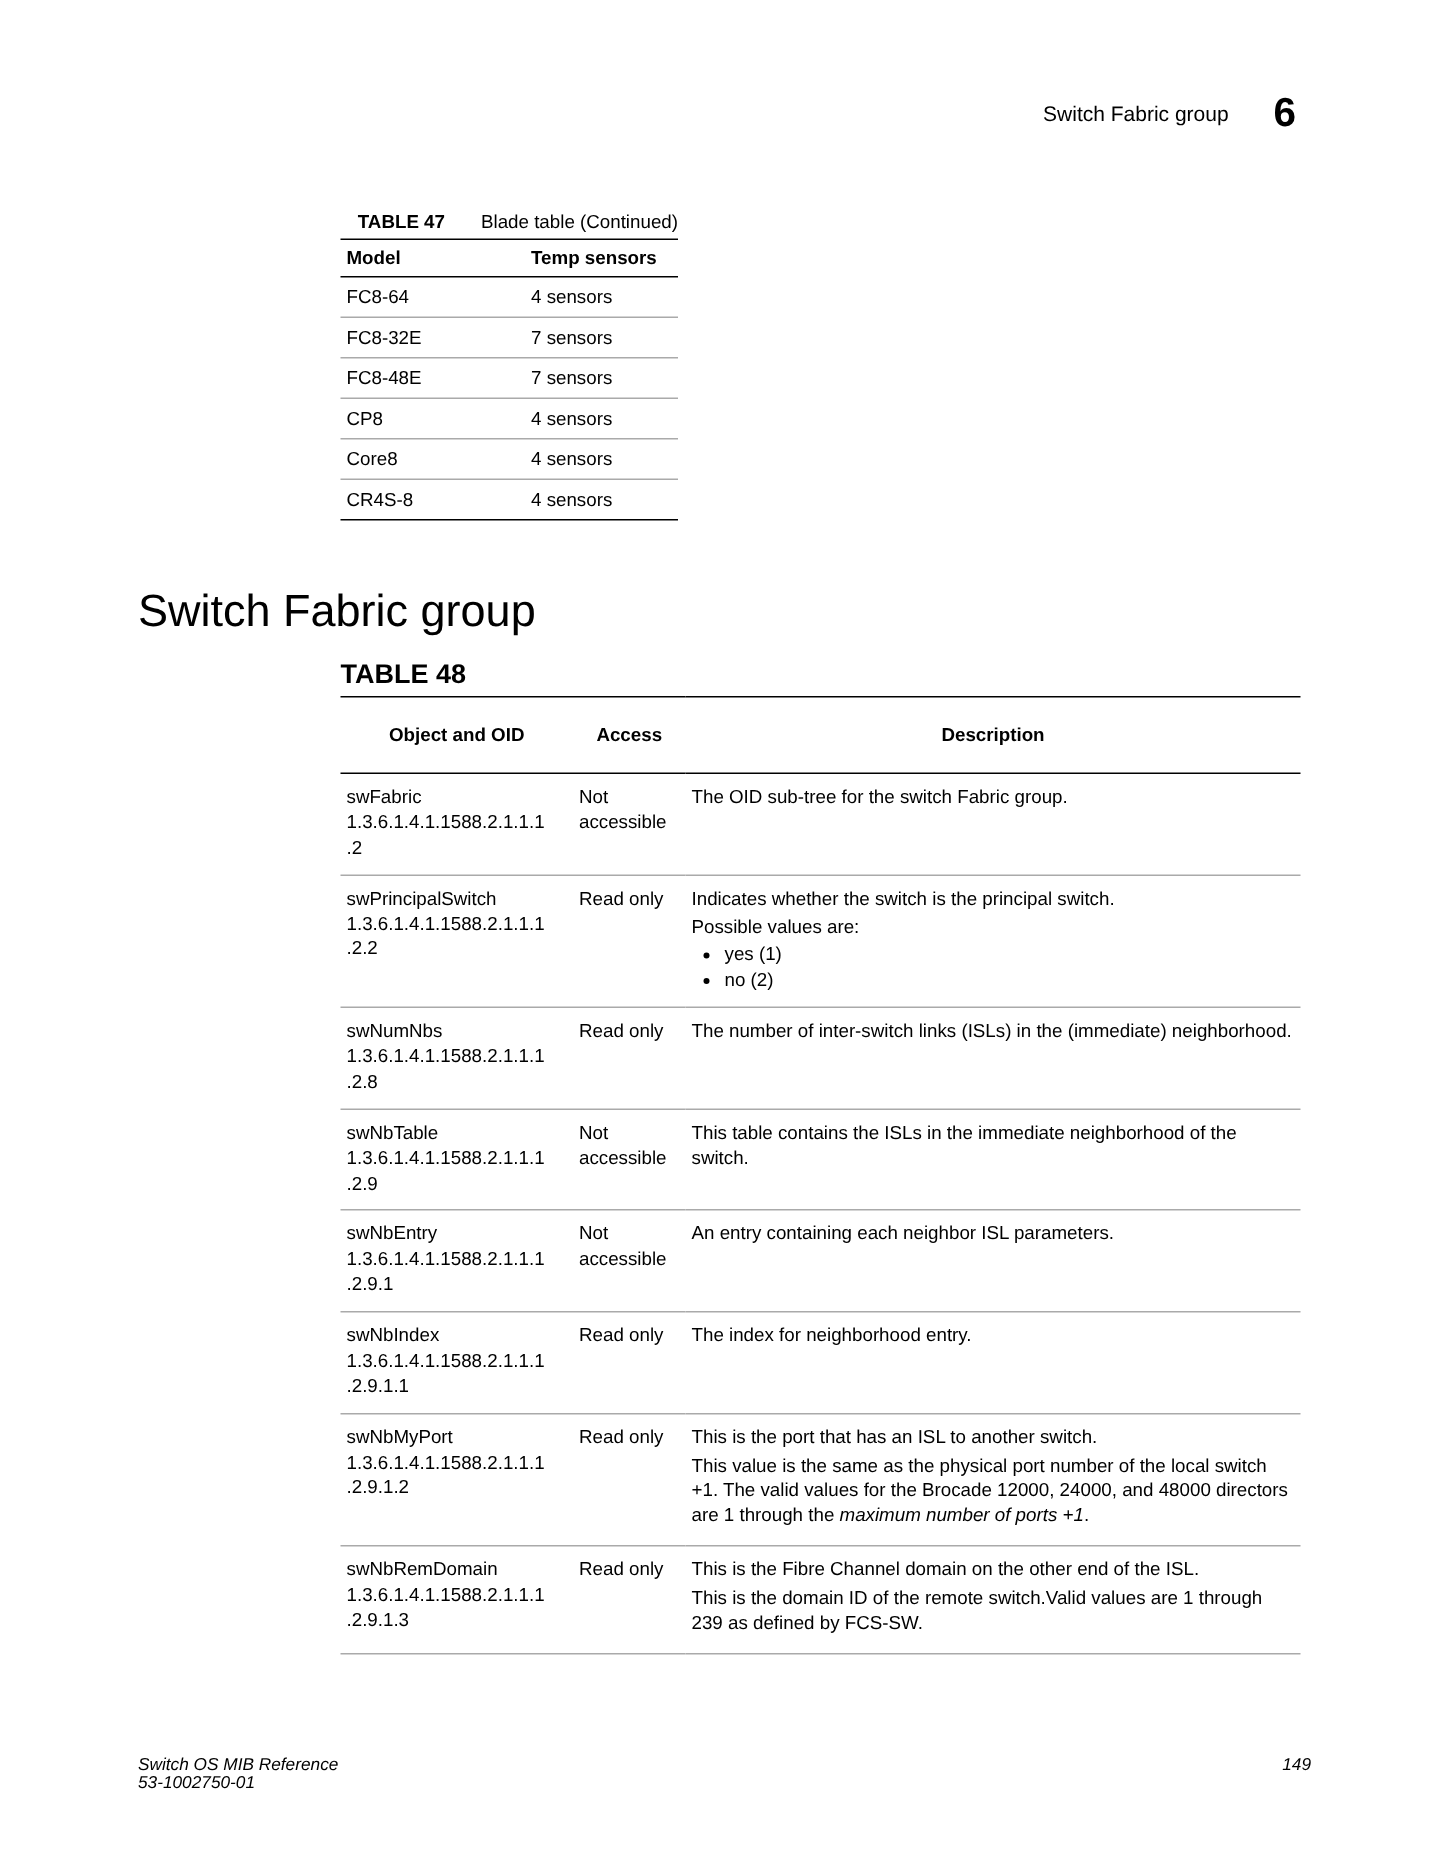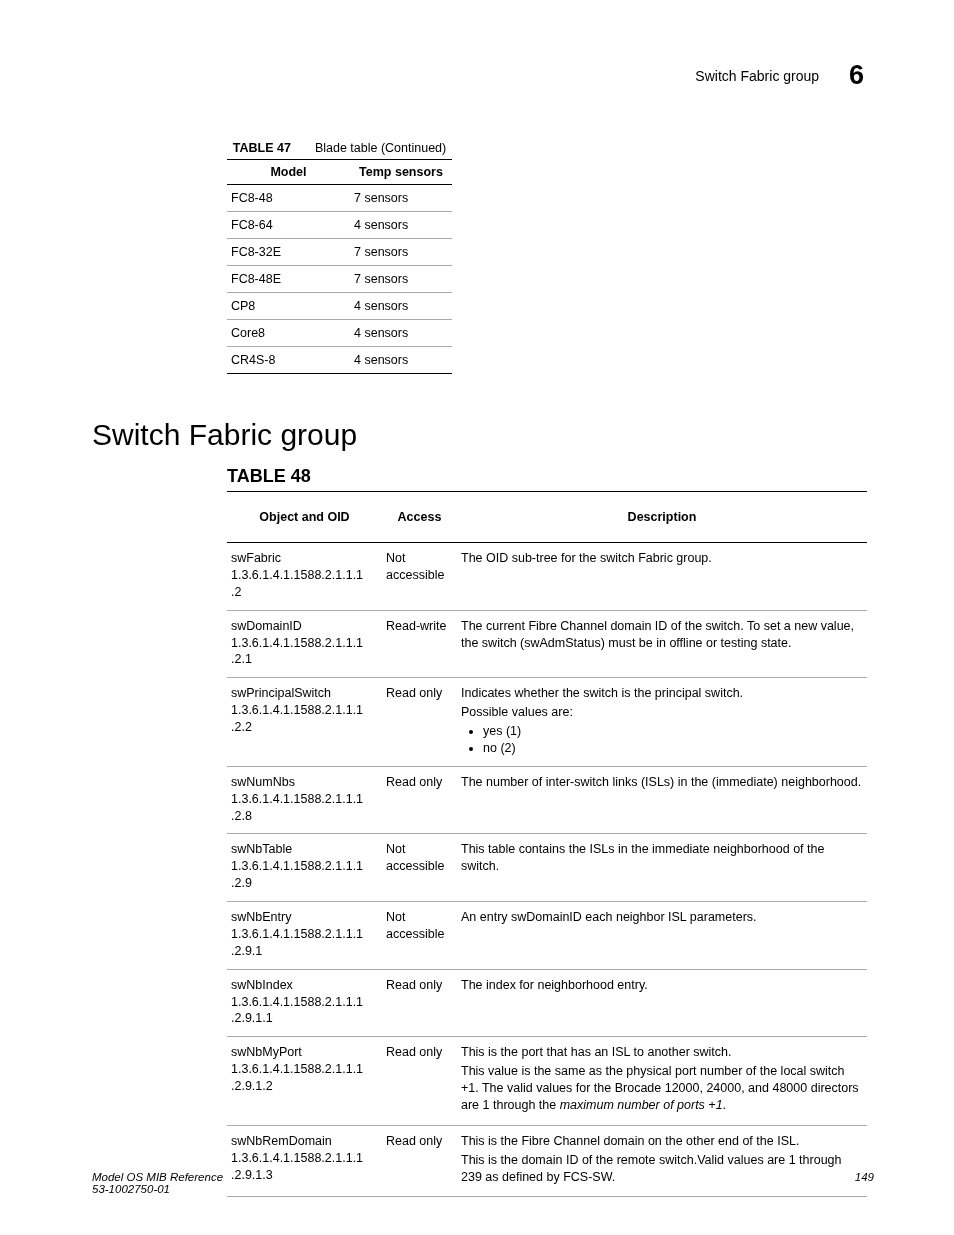--- a/index.html
+++ b/index.html
@@ -27,23 +27,23 @@
     font-size: 27px;
     vertical-align: middle;
     margin-left: 26px;
     font-family: Arial, Helvetica, sans-serif;
   }
   .header .sectitle { vertical-align: middle; }
 
   .content-indent { margin-left: 135px; }
 
   .tbl47 { width: 225px; font-size: 12.5px; border-collapse: collapse; }
-  .tbl47 caption { text-align: center; font-size: 12.5px; padding-bottom: 4px; white-space: nowrap; }
+  .tbl47 caption { text-align: right; font-size: 12.5px; padding-bottom: 4px; white-space: nowrap; }
   .tbl47 caption .tlabel { font-weight: bold; margin-right: 24px; }
-  .tbl47 th { text-align: center; font-weight: bold; border-top: 1.5px solid #000; border-bottom: 1px solid #000; padding: 5px 4px; }
+  .tbl47 th { text-align: left; font-weight: bold; border-top: 1.5px solid #000; border-bottom: 1px solid #000; padding: 5px 4px; }
   .tbl47 td { padding: 6px 4px; border-bottom: 1px solid #aaa; }
   .tbl47 tr:last-child td { border-bottom: 1.5px solid #000; }
   .tbl47 td:first-child, .tbl47 th:first-child { width: 115px; }
 
   h1.section {
     font-family: Arial, Helvetica, sans-serif;
     font-weight: normal;
     font-size: 30px;
     margin: 44px 0 14px 0;
   }
@@ -86,24 +86,20 @@
       <caption>
         <span class="tlabel">TABLE 47</span><span>Blade table (Continued)</span>
       </caption>
       <thead>
         <tr>
           <th>Model</th>
           <th>Temp sensors</th>
         </tr>
       </thead>
       <tbody id="t47body">
-          <tr>
-            <td>FC8-48</td>
-            <td>7 sensors</td>
-          </tr>
           <tr>
             <td>FC8-64</td>
             <td>4 sensors</td>
           </tr>
           <tr>
             <td>FC8-32E</td>
             <td>7 sensors</td>
           </tr>
           <tr>
             <td>FC8-48E</td>
@@ -149,31 +145,20 @@
               <div class="oid" style="white-space: pre-line;">1.3.6.1.4.1.1588.2.1.1.1
 .2</div>
             </td>
             <td>Not accessible</td>
             <td class="desc">
               <p>The OID sub-tree for the switch Fabric group.</p>
             </td>
           </tr>
           <tr>
             <td>
-              <div>swDomainID</div>
-              <div class="oid" style="white-space: pre-line;">1.3.6.1.4.1.1588.2.1.1.1
-.2.1</div>
-            </td>
-            <td>Read-write</td>
-            <td class="desc">
-              <p>The current Fibre Channel domain ID of the switch. To set a new value, the switch (swAdmStatus) must be in offline or testing state.</p>
-            </td>
-          </tr>
-          <tr>
-            <td>
               <div>swPrincipalSwitch</div>
               <div class="oid" style="white-space: pre-line;">1.3.6.1.4.1.1588.2.1.1.1
 .2.2</div>
             </td>
             <td>Read only</td>
             <td class="desc">
               <p>Indicates whether the switch is the principal switch.</p>
               <p>Possible values are:</p>
               <ul>
                 <li>yes (1)</li>
@@ -204,21 +189,21 @@
             </td>
           </tr>
           <tr>
             <td>
               <div>swNbEntry</div>
               <div class="oid" style="white-space: pre-line;">1.3.6.1.4.1.1588.2.1.1.1
 .2.9.1</div>
             </td>
             <td>Not accessible</td>
             <td class="desc">
-              <p>An entry swDomainID each neighbor ISL parameters.</p>
+              <p>An entry containing each neighbor ISL parameters.</p>
             </td>
           </tr>
           <tr>
             <td>
               <div>swNbIndex</div>
               <div class="oid" style="white-space: pre-line;">1.3.6.1.4.1.1588.2.1.1.1
 .2.9.1.1</div>
             </td>
             <td>Read only</td>
             <td class="desc">
@@ -250,15 +235,15 @@
             </td>
           </tr>
         </tbody>
     </table>
   </div>
 
 </div>
 
 <div class="footer">
   <span class="pnum">149</span>
-  <div>Model OS MIB Reference</div>
+  <div>Switch OS MIB Reference</div>
   <div>53-1002750-01</div>
 </div>
 
 </body></html>

